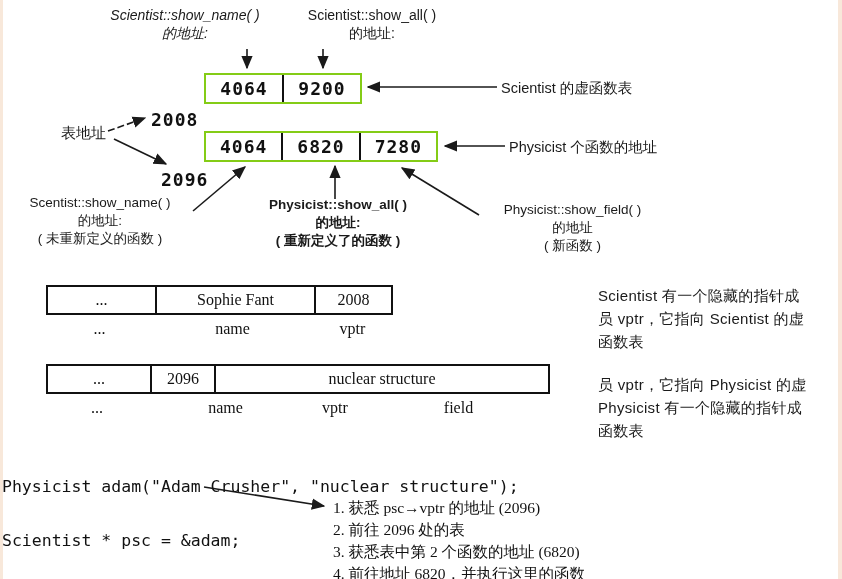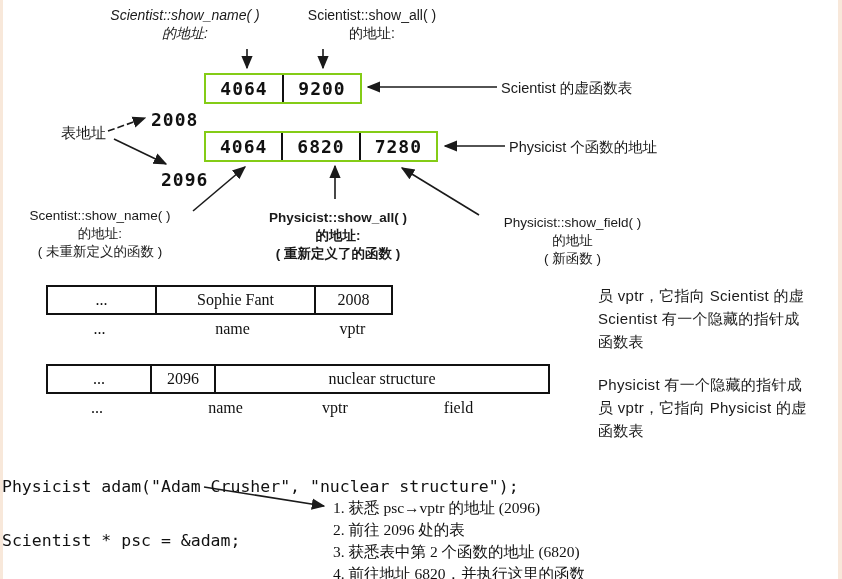--- a/index.html
+++ b/index.html
@@ -4,21 +4,21 @@
 <style>
   html,body{margin:0;padding:0;background:#ffffff;}
   #canvas{
     position:relative;width:842px;height:579px;background:#ffffff;overflow:hidden;
     font-family:"Liberation Sans",sans-serif;color:#111;
   }
   .abs{position:absolute;}
   .edge-strip{position:absolute;top:0;height:579px;background:#f8e8da;}
   .center{text-align:center;}
   .lbl{font-size:14px;line-height:18px;color:#1a1a1a;}
-  .lbl-sm{font-size:13.5px;line-height:18px;color:#1a1a1a;margin-top:13px;}
+  .lbl-sm{font-size:13.5px;line-height:18px;color:#1a1a1a;}
   
   .vtable{display:flex;border:2px solid #84cc16;background:#fff;box-sizing:border-box;text-align:right;}
   .vtable .cell{
     flex:1;display:flex;align-items:center;justify-content:center;
     font-family:"DejaVu Sans Mono","Liberation Mono",monospace;
     font-size:18px;font-weight:bold;letter-spacing:1px;
   }
   .vtable .cell + .cell{border-left:2px solid #111;}
   .num{font-family:"DejaVu Sans Mono","Liberation Mono",monospace;font-size:18px;font-weight:bold;letter-spacing:1px;color:#111;}
   
@@ -112,39 +112,39 @@
     <div class="ocell" style="width:107px;">...</div>
     <div class="ocell" style="width:159px;">Sophie Fant</div>
     <div class="ocell" style="flex:1;">2008</div>
   </div>
   <div class="labelrow abs" style="left:46px;top:320px;width:347px;height:18px;">
     <div class="ocell" style="width:107px;">...</div>
     <div class="ocell" style="width:159px;">name</div>
     <div class="ocell" style="flex:1;">vptr</div>
   </div>
   <div class="abs note" style="left:598px;top:284px;width:240px;">
+    <div>Scientist 有一个隐藏的指针成</div>
     <div>员 vptr，它指向 Scientist 的虚</div>
-    <div>Scientist 有一个隐藏的指针成</div>
     <div>函数表</div>
   </div>
 
   <div class="objtable abs" style="left:46px;top:364px;width:504px;height:30px;">
     <div class="ocell" style="width:102px;">...</div>
     <div class="ocell" style="width:64px;">2096</div>
     <div class="ocell" style="flex:1;">nuclear structure</div>
   </div>
   <div class="labelrow abs" style="left:46px;top:399px;width:504px;height:18px;">
     <div class="ocell" style="width:102px;">...</div>
     <div class="ocell" style="width:155px;">name</div>
     <div class="ocell" style="width:64px;">vptr</div>
     <div class="ocell" style="flex:1;">field</div>
   </div>
   <div class="abs note" style="left:598px;top:373px;width:240px;">
+    <div>员 vptr，它指向 Physicist 的虚</div>
     <div>Physicist 有一个隐藏的指针成</div>
-    <div>员 vptr，它指向 Physicist 的虚</div>
     <div>函数表</div>
   </div>
 
   <div class="abs code" style="left:2px;top:442px;">
     <div>Physicist adam("Adam Crusher", "nuclear structure");</div>
     <div>Scientist * psc = &amp;adam;</div>
     
   </div>
 
   <div class="abs steps" style="left:333px;top:497px;width:330px;">

